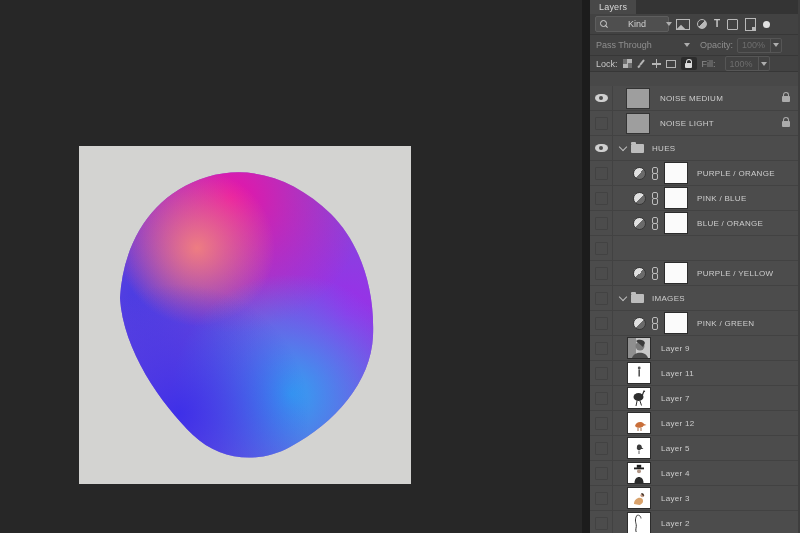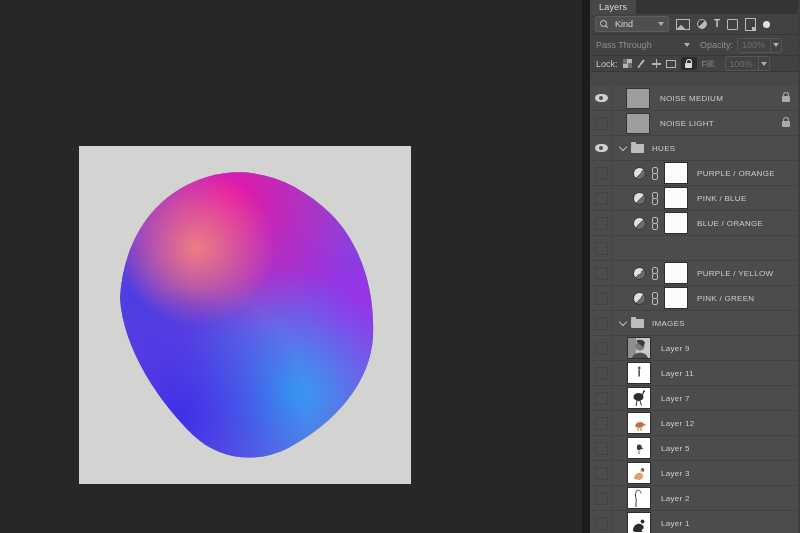--- a/index.html
+++ b/index.html
@@ -13,21 +13,21 @@
   #divider{position:absolute;left:582px;top:0;width:8px;height:533px;background:#1c1c1c}
   #panel{position:absolute;left:590px;top:0;width:210px;height:533px;background:#484848}
   #panel::after{content:'';position:absolute;right:0;top:0;width:2px;height:100%;background:#3e3e3e}
   .tabbar{height:14px;background:#343434;display:flex}
   .tab{height:14px;padding:0 9px;background:#484848;color:#d8d8d8;font-size:9px;font-weight:normal;
        display:flex;align-items:center;letter-spacing:.2px}
   .hrow{display:flex;align-items:center;background:#424242;border-bottom:1px solid #373737;box-sizing:border-box}
   #filter-row{height:21px;padding:0 5px;gap:7px}
   #blend-row{height:21px;padding:0 6px}
   #lock-row{height:16px;padding:0 6px;gap:5px}
-  .kindbox{display:flex;align-items:center;gap:7px;width:64px;height:14px;background:#4f4f4f;
+  .kindbox{display:flex;align-items:center;gap:20px;width:64px;height:14px;background:#4f4f4f;
            border:1px solid #5e5e5e;border-radius:2px;padding:0 4px}
   .kindbox span.klabel{color:#cfcfcf;font-size:9px;flex:1}
   .dcaret{width:0;height:0;border-left:3px solid transparent;border-right:3px solid transparent;border-top:4px solid #aeaeae}
   .mag{position:relative;width:8px;height:8px;flex:none}
   .mag::before{content:'';position:absolute;left:0;top:0;width:5px;height:5px;border:1px solid #cfcfcf;border-radius:50%}
   .mag::after{content:'';position:absolute;left:5px;top:6px;width:3px;height:1px;background:#cfcfcf;transform:rotate(45deg)}
   .ic-img{width:12px;height:9px;border:1px solid #b9b9b9;position:relative;overflow:hidden}
   .ic-img::after{content:'';position:absolute;bottom:-3px;left:1px;width:6px;height:6px;background:#b9b9b9;transform:rotate(45deg)}
   .ic-adj{width:10px;height:10px;border-radius:50%;border:1px solid #b9b9b9;background:linear-gradient(135deg,transparent 50%,#b9b9b9 50%);box-sizing:border-box}
   .ic-type{color:#c6c6c6;font-size:10px;font-weight:bold;line-height:10px}
@@ -275,38 +275,38 @@
           <span class="mask"></span>
           <span class="lname">PURPLE / YELLOW</span>
           <span class="spacer"></span>
         </div>
       </div>
       <div class="row">
         <div class="vis">
           <span class="visbox"></span>
         </div>
         <div class="rc">
-          <span class="adjc"></span>
-          <span class="clip">
-            <i></i>
-            <i></i>
-          </span>
-          <span class="mask"></span>
-          <span class="lname">PINK / GREEN</span>
-          <span class="spacer"></span>
-        </div>
-      </div>
-      <div class="row">
-        <div class="vis">
-          <span class="visbox"></span>
-        </div>
-        <div class="rc">
           <span class="caret"></span>
           <span class="folder"></span>
           <span class="lname">IMAGES</span>
+          <span class="spacer"></span>
+        </div>
+      </div>
+      <div class="row">
+        <div class="vis">
+          <span class="visbox"></span>
+        </div>
+        <div class="rc">
+          <span class="adjc"></span>
+          <span class="clip">
+            <i></i>
+            <i></i>
+          </span>
+          <span class="mask"></span>
+          <span class="lname">PINK / GREEN</span>
           <span class="spacer"></span>
         </div>
       </div>
       <div class="row">
         <div class="vis">
           <span class="visbox"></span>
         </div>
         <div class="rc">
           <span class="ithumb">
             <svg width="22" height="20" viewBox="0 0 22 20">
@@ -387,20 +387,38 @@
         </div>
       </div>
       <div class="row">
         <div class="vis">
           <span class="visbox"></span>
         </div>
         <div class="rc">
           <span class="ithumb">
             <svg width="22" height="20" viewBox="0 0 22 20">
               <rect width="22" height="20" fill="#fff"></rect>
+              <rect x="6" y="4.5" width="10" height="1.8" fill="#1e1e1e"></rect>
+              <rect x="8.8" y="1.8" width="4.4" height="3" fill="#1e1e1e"></rect>
+              <circle cx="11" cy="8.3" r="2" fill="#b09585"></circle>
+              <path d="M6.5 20 C6.5 12 15.5 12 15.5 20 Z" fill="#2b2b2b"></path>
+            </svg>
+          </span>
+          <span class="lname">Layer 4</span>
+          <span class="spacer"></span>
+        </div>
+      </div>
+      <div class="row">
+        <div class="vis">
+          <span class="visbox"></span>
+        </div>
+        <div class="rc">
+          <span class="ithumb">
+            <svg width="22" height="20" viewBox="0 0 22 20">
+              <rect width="22" height="20" fill="#fff"></rect>
               <circle cx="14.3" cy="7.3" r="1.9" fill="#caa089"></circle>
               <path d="M13 5.5 C15.5 4.5 16.5 7 15.5 8.5 Z" fill="#3a3028"></path>
               <path d="M6 16 C6 11 11 8.5 14 10.5 C16 12.5 15 16 11.5 17 Z" fill="#d9a26b"></path>
             </svg>
           </span>
           <span class="lname">Layer 3</span>
           <span class="spacer"></span>
         </div>
       </div>
       <div class="row">

